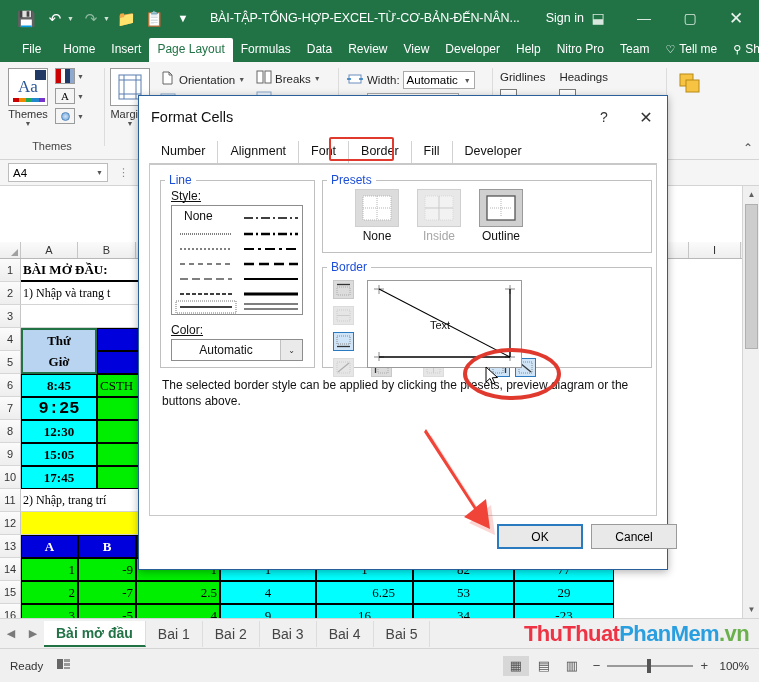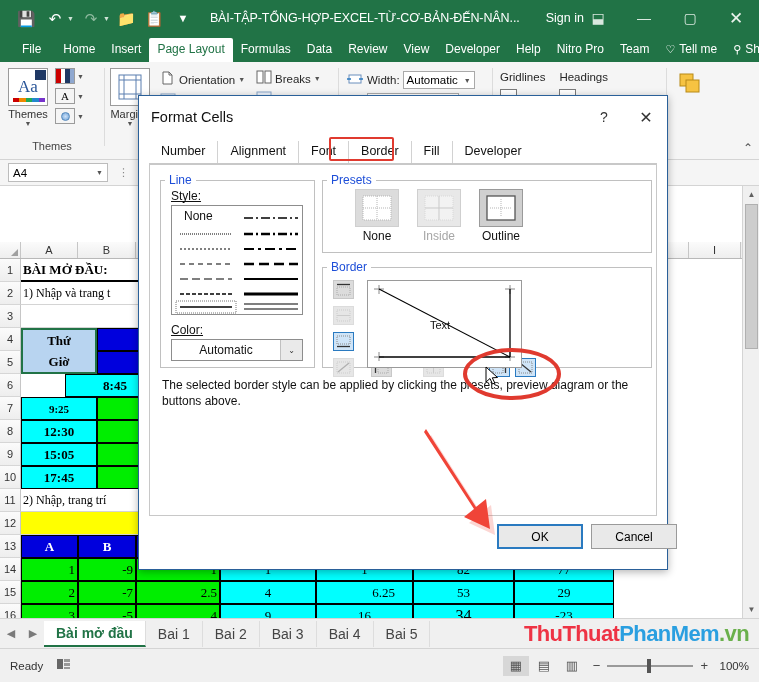--- a/index.html
+++ b/index.html
@@ -444,26 +444,26 @@
       <div class="cell lblue bold ctr blk" style="width:76px;border:2px solid #217346;border-bottom:none;font-size:13px;">Thứ</div>
       <div class="cell blue blk" style="width:120px;"></div>
     </div>
     <div class="row">
       <div class="rh">5</div>
       <div class="cell lblue bold ctr" style="width:76px;border:2px solid #217346;border-top:none;font-size:13px;">Giờ</div>
       <div class="cell blue blk" style="width:120px;"></div>
     </div>
     <div class="row">
       <div class="rh">6</div>
-      <div class="cell cyan bold ctr blk" style="width:100px;font-size:13px;margin-left:44px;">8:45</div>
+      <div class="cell cyan bold ctr blk" style="width:76px;font-size:13px;">8:45</div>
       <div class="cell green blk" style="width:120px;font-size:13px;">CSTH</div>
     </div>
     <div class="row">
       <div class="rh">7</div>
-      <div class="cell cyan bold ctr blk" style="width:76px;font-size:11px;">9:25</div>
+      <div class="cell cyan bold ctr blk" style="width:76px;font-size:17px;font-family:Liberation Mono, monospace;">9:25</div>
       <div class="cell green blk" style="width:120px;"></div>
     </div>
     <div class="row">
       <div class="rh">8</div>
       <div class="cell cyan bold ctr blk" style="width:76px;font-size:13px;">12:30</div>
       <div class="cell green blk ctr" style="width:120px;font-size:13px;">Toá</div>
     </div>
     <div class="row">
       <div class="rh">9</div>
       <div class="cell cyan bold ctr blk" style="width:76px;font-size:13px;">15:05</div>
@@ -511,21 +511,21 @@
       <div class="cell cyan ctr blk" style="width:100px;font-size:13px;">29</div>
     </div>
 
     <div class="row">
       <div class="rh">16</div>
       <div class="cell green rgt blk" style="width:57px;font-size:13px;">3</div>
       <div class="cell green rgt blk" style="width:58px;font-size:13px;">-5</div>
       <div class="cell green rgt blk" style="width:84px;font-size:13px;">4</div>
       <div class="cell cyan ctr blk" style="width:96px;font-size:13px;">9</div>
       <div class="cell cyan ctr blk" style="width:97px;font-size:13px;">16</div>
-      <div class="cell cyan ctr blk" style="width:101px;font-size:16px;text-decoration:underline;">34</div>
+      <div class="cell cyan ctr blk" style="width:101px;font-size:13px;text-decoration:underline;">34</div>
       <div class="cell cyan ctr blk" style="width:100px;font-size:13px;">-23</div>
     </div>
 
   </div>
 </div>
 
 <div id="vscroll">
   <div class="sb-arrow">▲</div>
   <div id="vthumb"></div>
   <div class="sb-arrow" style="position:absolute;bottom:0;">▼</div>

